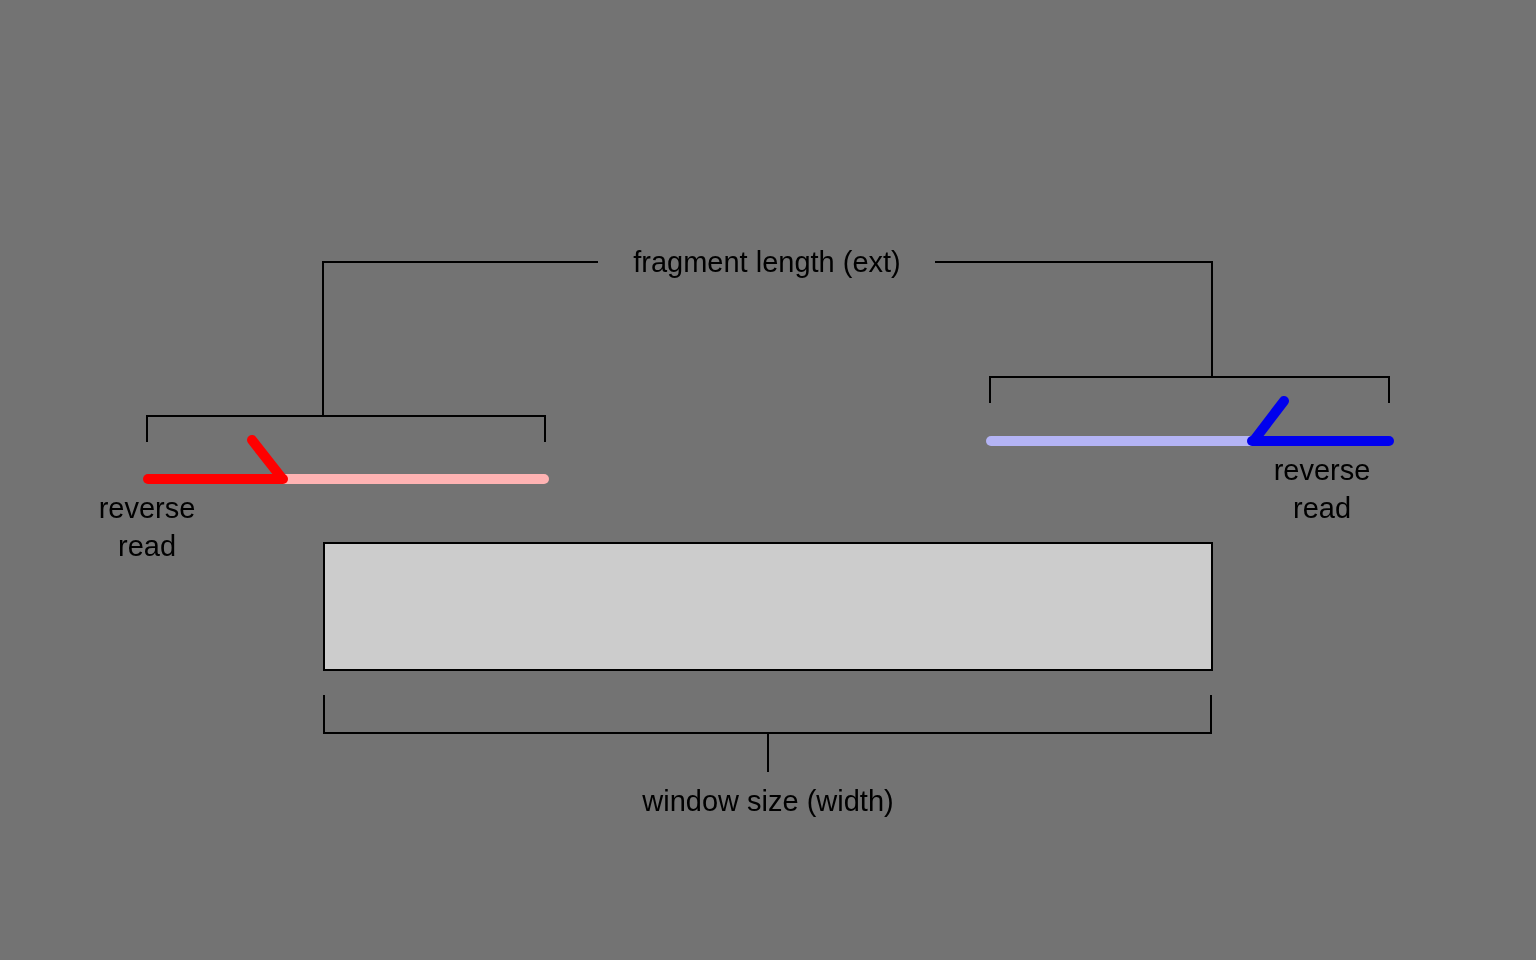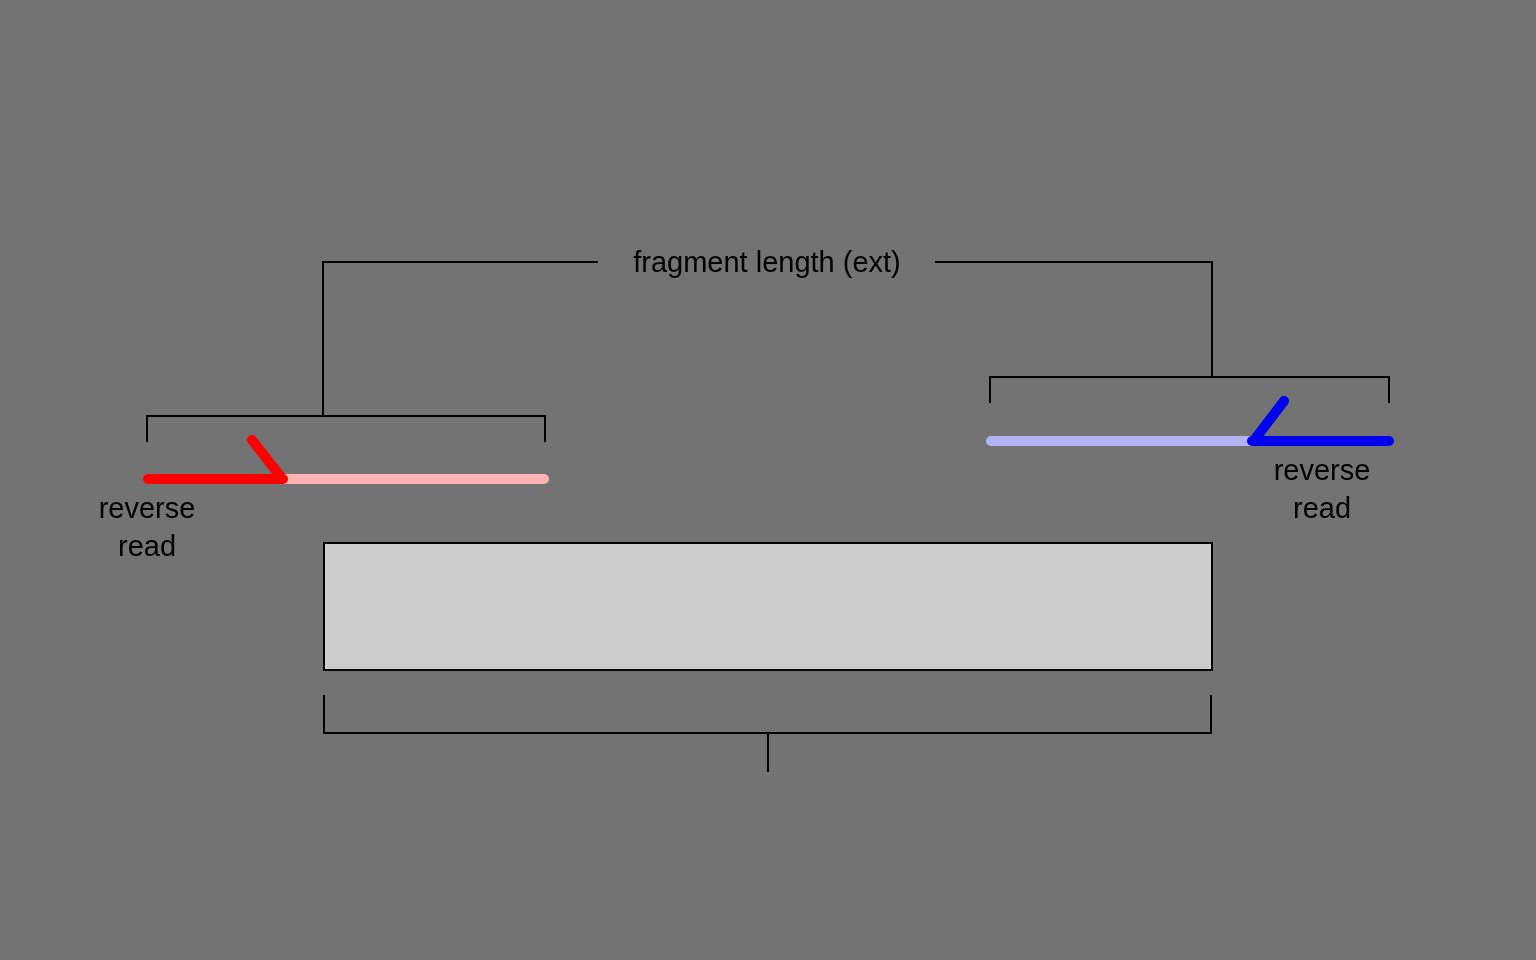--- a/index.html
+++ b/index.html
@@ -91,14 +91,15 @@
   <div class="label center-x" style="left:147px; top:489px;">
     <span class="line">reverse</span>
     <span class="line">read</span>
   </div>
 
   <div class="label center-x" style="left:1322px; top:451px;">
     <span class="line">reverse</span>
     <span class="line">read</span>
   </div>
 
+  <div class="label center-both" style="left:768px; top:801px;">window size (width)</div>
 
 </div>
 
 </body></html>

